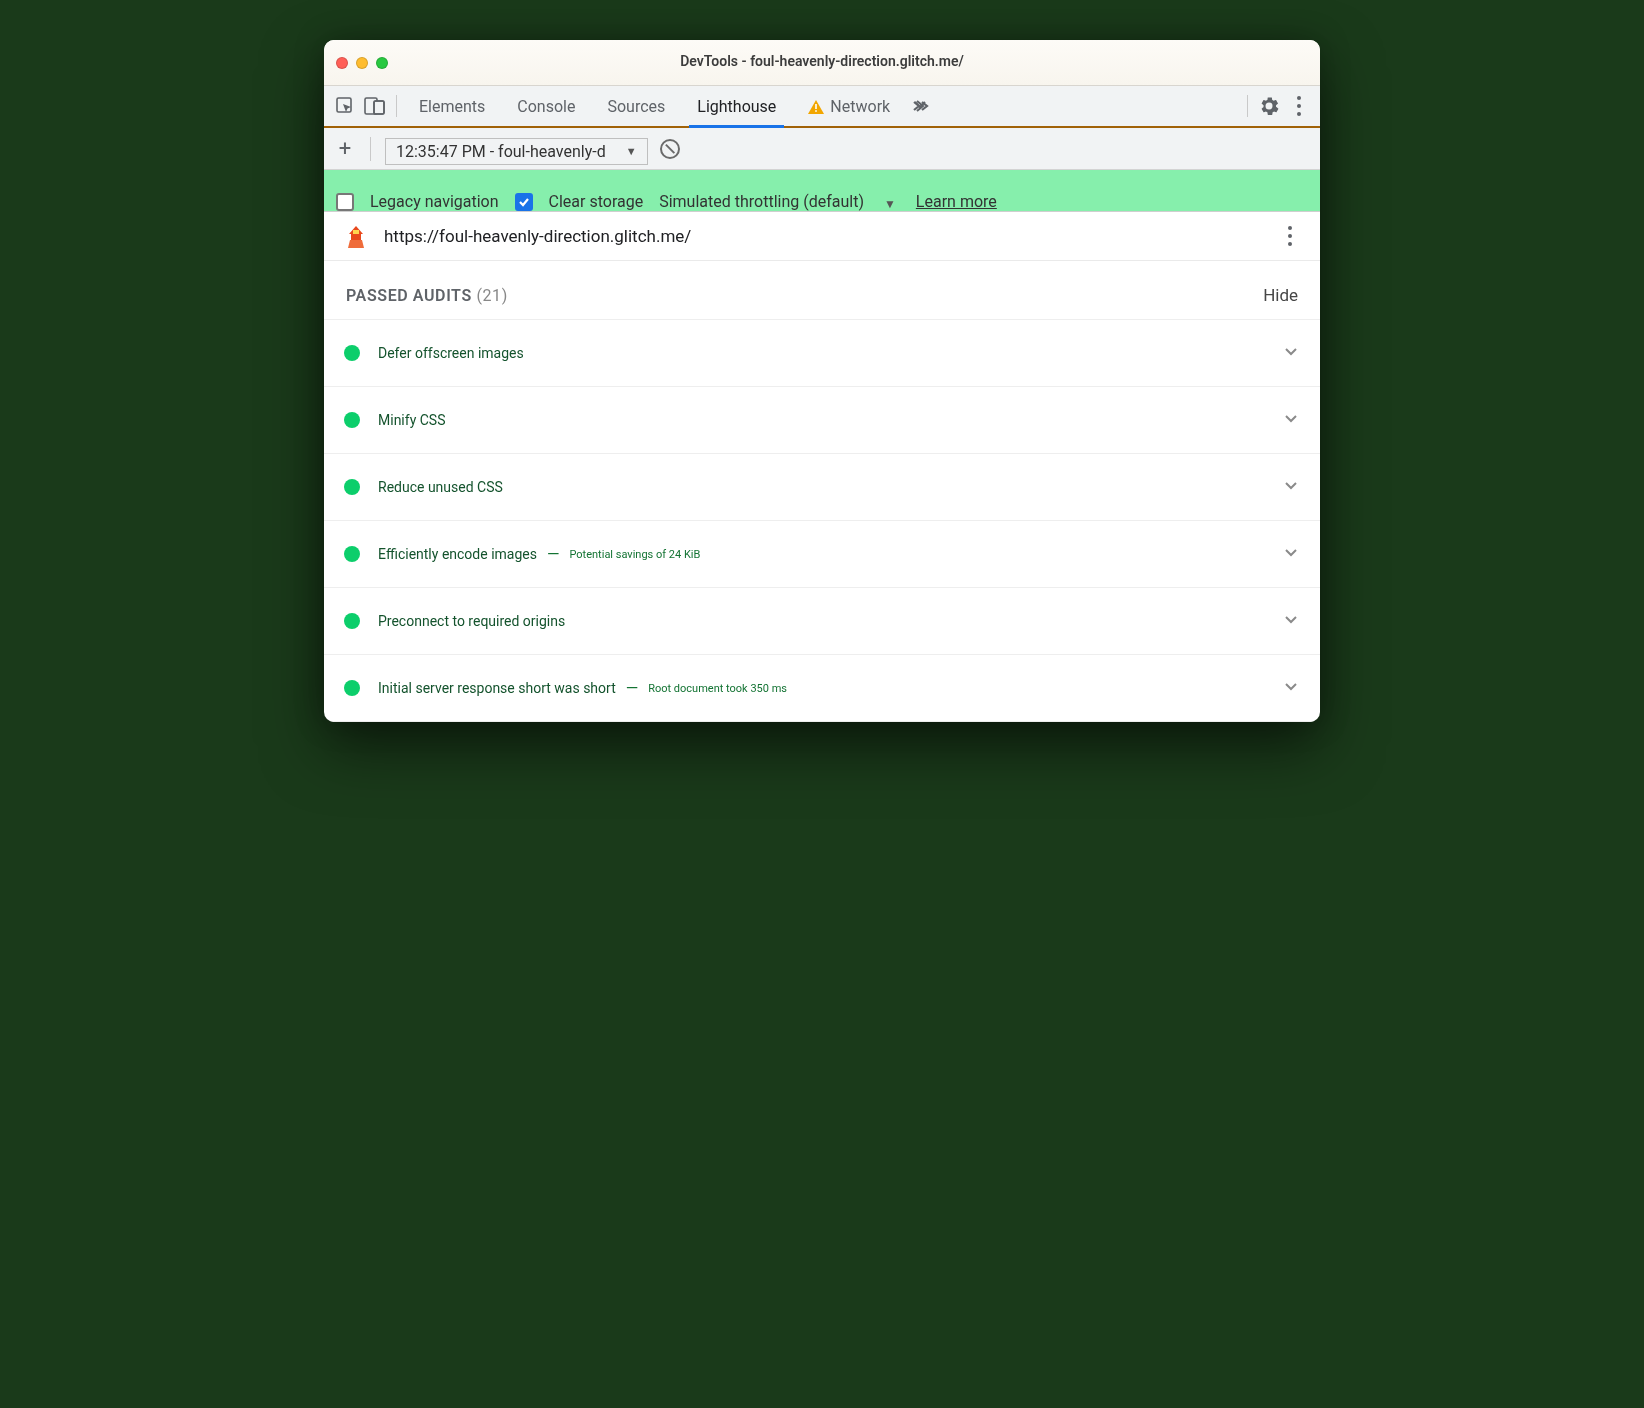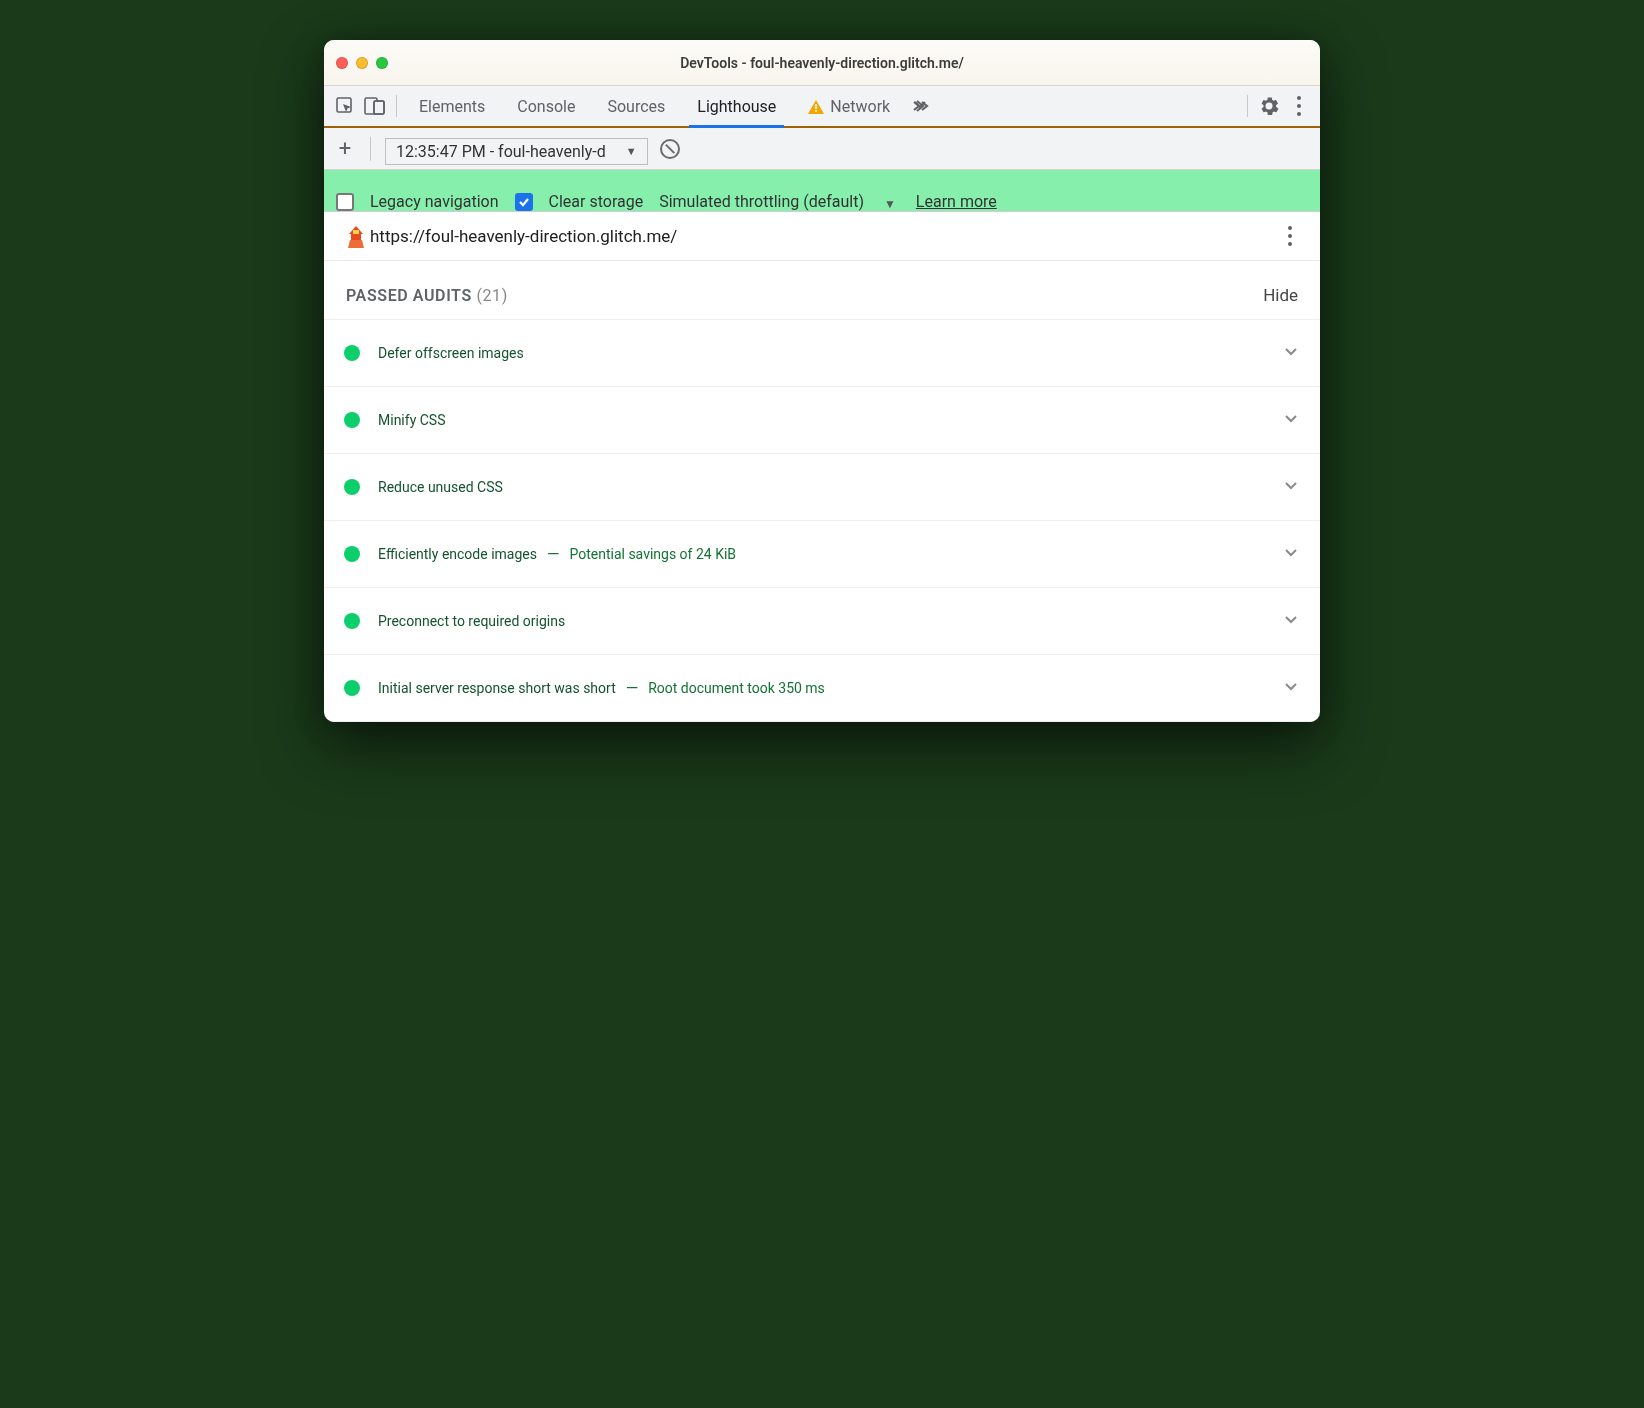--- a/index.html
+++ b/index.html
@@ -16,22 +16,22 @@
     width: 996px;
     background: #fff;
     border-radius: 10px;
     overflow: hidden;
     box-shadow: 0 25px 60px rgba(0,0,0,0.55), 0 0 30px rgba(0,0,0,0.25);
   }
   .titlebar {
     height: 46px;
     background: linear-gradient(#fdfbf7, #f8f5ee);
     display: flex;
-    align-items: center;
-    padding: 0 12px;
+    align-items: flex-end;
+    padding: 16px 12px;
     border-bottom: 1px solid #d8d5cf;
     position: relative;
   }
   .traffic-lights { display: flex; gap: 8px; }
   .tl {
     width: 12px; height: 12px; border-radius: 50%;
     border: 0.5px solid rgba(0,0,0,0.15);
   }
   .tl.red { background:#ff5f57; }
   .tl.yellow { background:#febc2e; }
@@ -105,21 +105,21 @@
     background:#fff; cursor:pointer;
   }
   .chk.checked { background:#1a73e8; border-color:#1a73e8;}
   .chk.checked svg { display:block;}
   .chk svg { display:none; }
   .optlabel { cursor:pointer; }
   .learn { text-decoration:underline; color:#333; cursor:pointer;}
   .tri2 { font-size:12px; color:#555; margin:0 4px;}
   .urlbar {
     display:flex; align-items:center;
-    padding:10px 18px; 
+    padding:10px 18px; gap:14px;
     border-bottom:1px solid #eaeaea;
   }
   .lh-icon { width:28px; height:28px; }
   .url { font-size:17px; color:#202124; flex:1; }
   .dots3 { width:24px; display:flex; flex-direction:column; gap:4px; align-items:center; cursor:pointer;}
   .dots3 span { width:4px; height:4px; background:#5f6368; border-radius:50%; }
   .section-header {
     display:flex; align-items:center; justify-content:space-between;
     padding:24px 22px 14px 22px;
   }
@@ -130,21 +130,21 @@
   .audit {
     display:flex; align-items:center; gap:18px;
     padding:22px 20px; border-bottom:1px solid #eee;
     cursor:pointer;
   }
   .dot {
     width:16px; height:16px; border-radius:50%; background:#0cce6b;
     flex-shrink:0;
   }
   .atitle { font-size:14px; color:#14532d; }
-  .adesc { font-size:14px; color:#137333; }
+  .adesc { font-size:11px; color:#137333; }
   .dash { color:#137333; margin:0 6px;}
   .audit .grow { flex:1; display:flex; align-items:center; gap:4px; }
   .chev {
     color:#868686;
   }
 </style>
 </head>
 <body>
 
 <div class="window">

